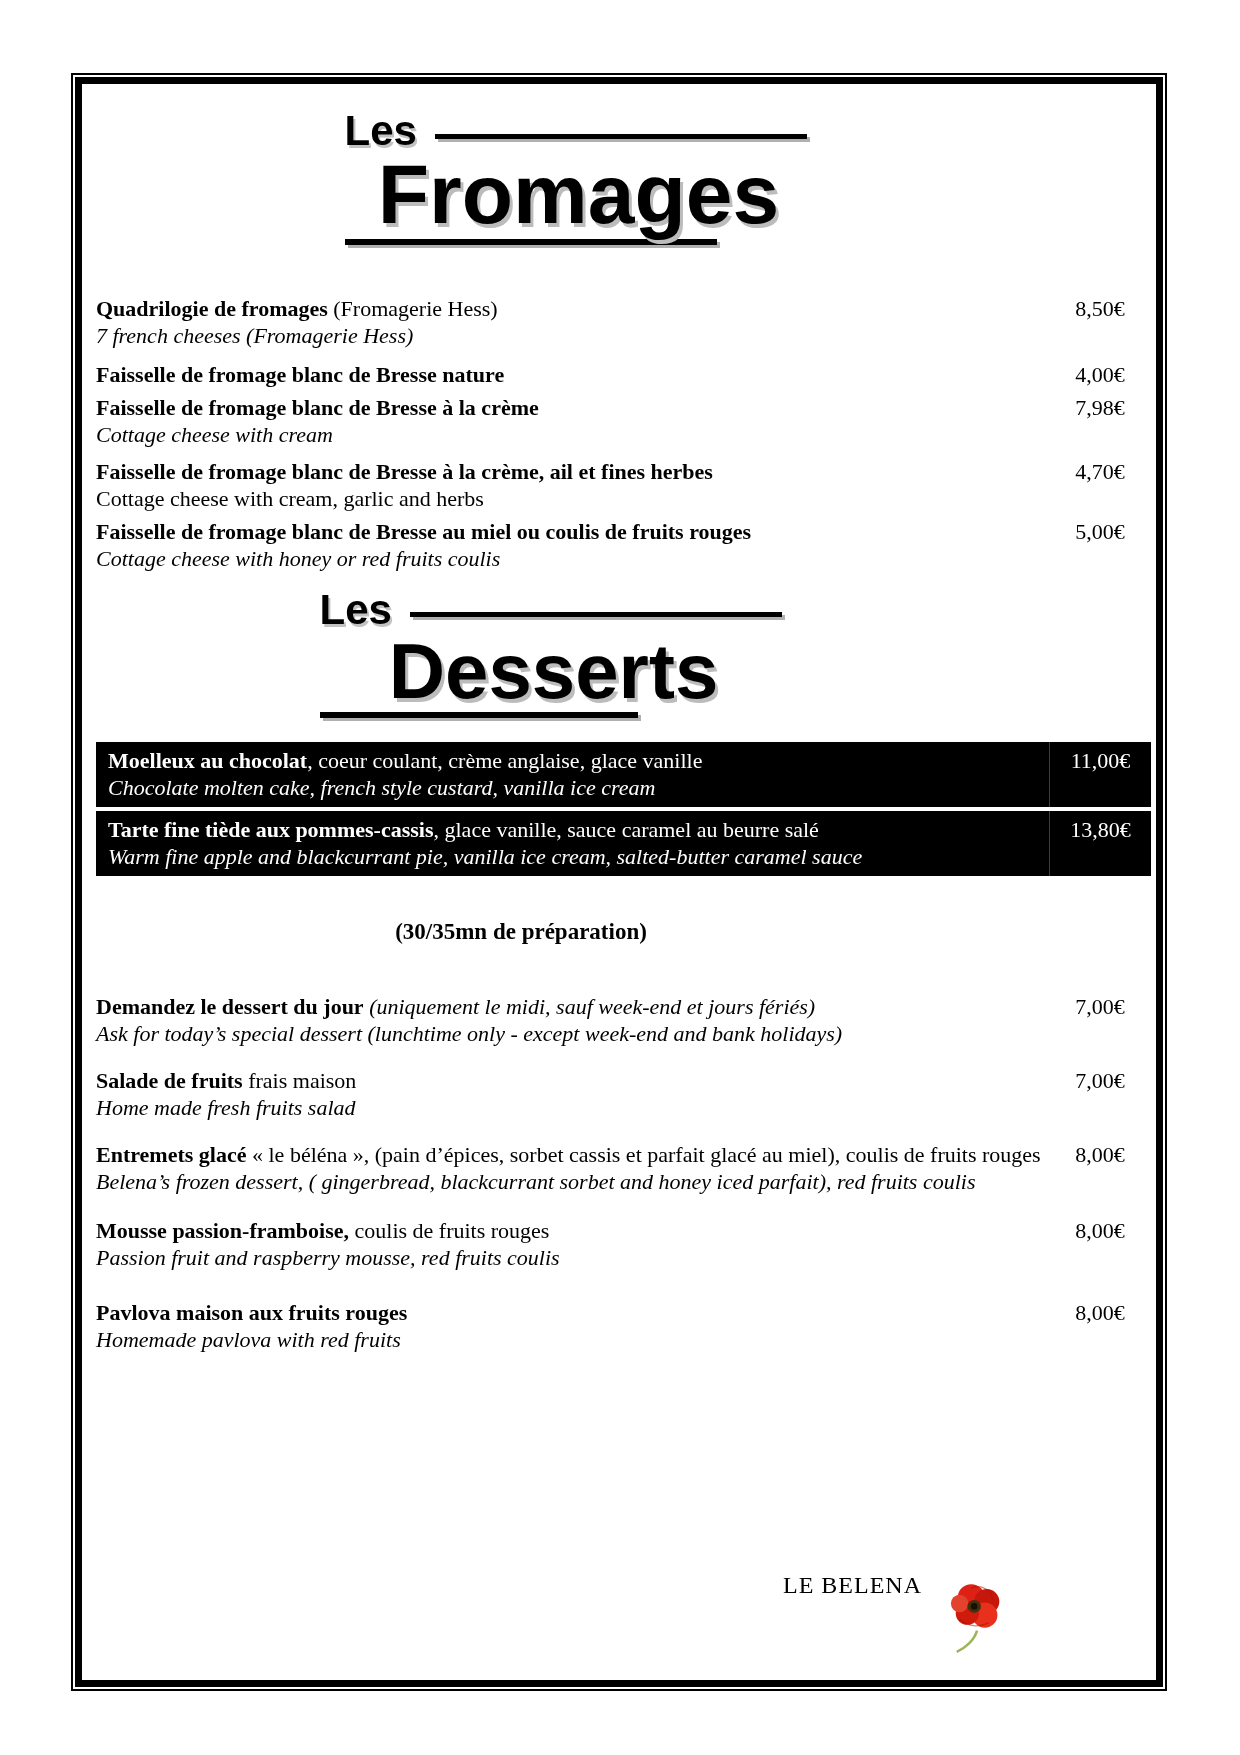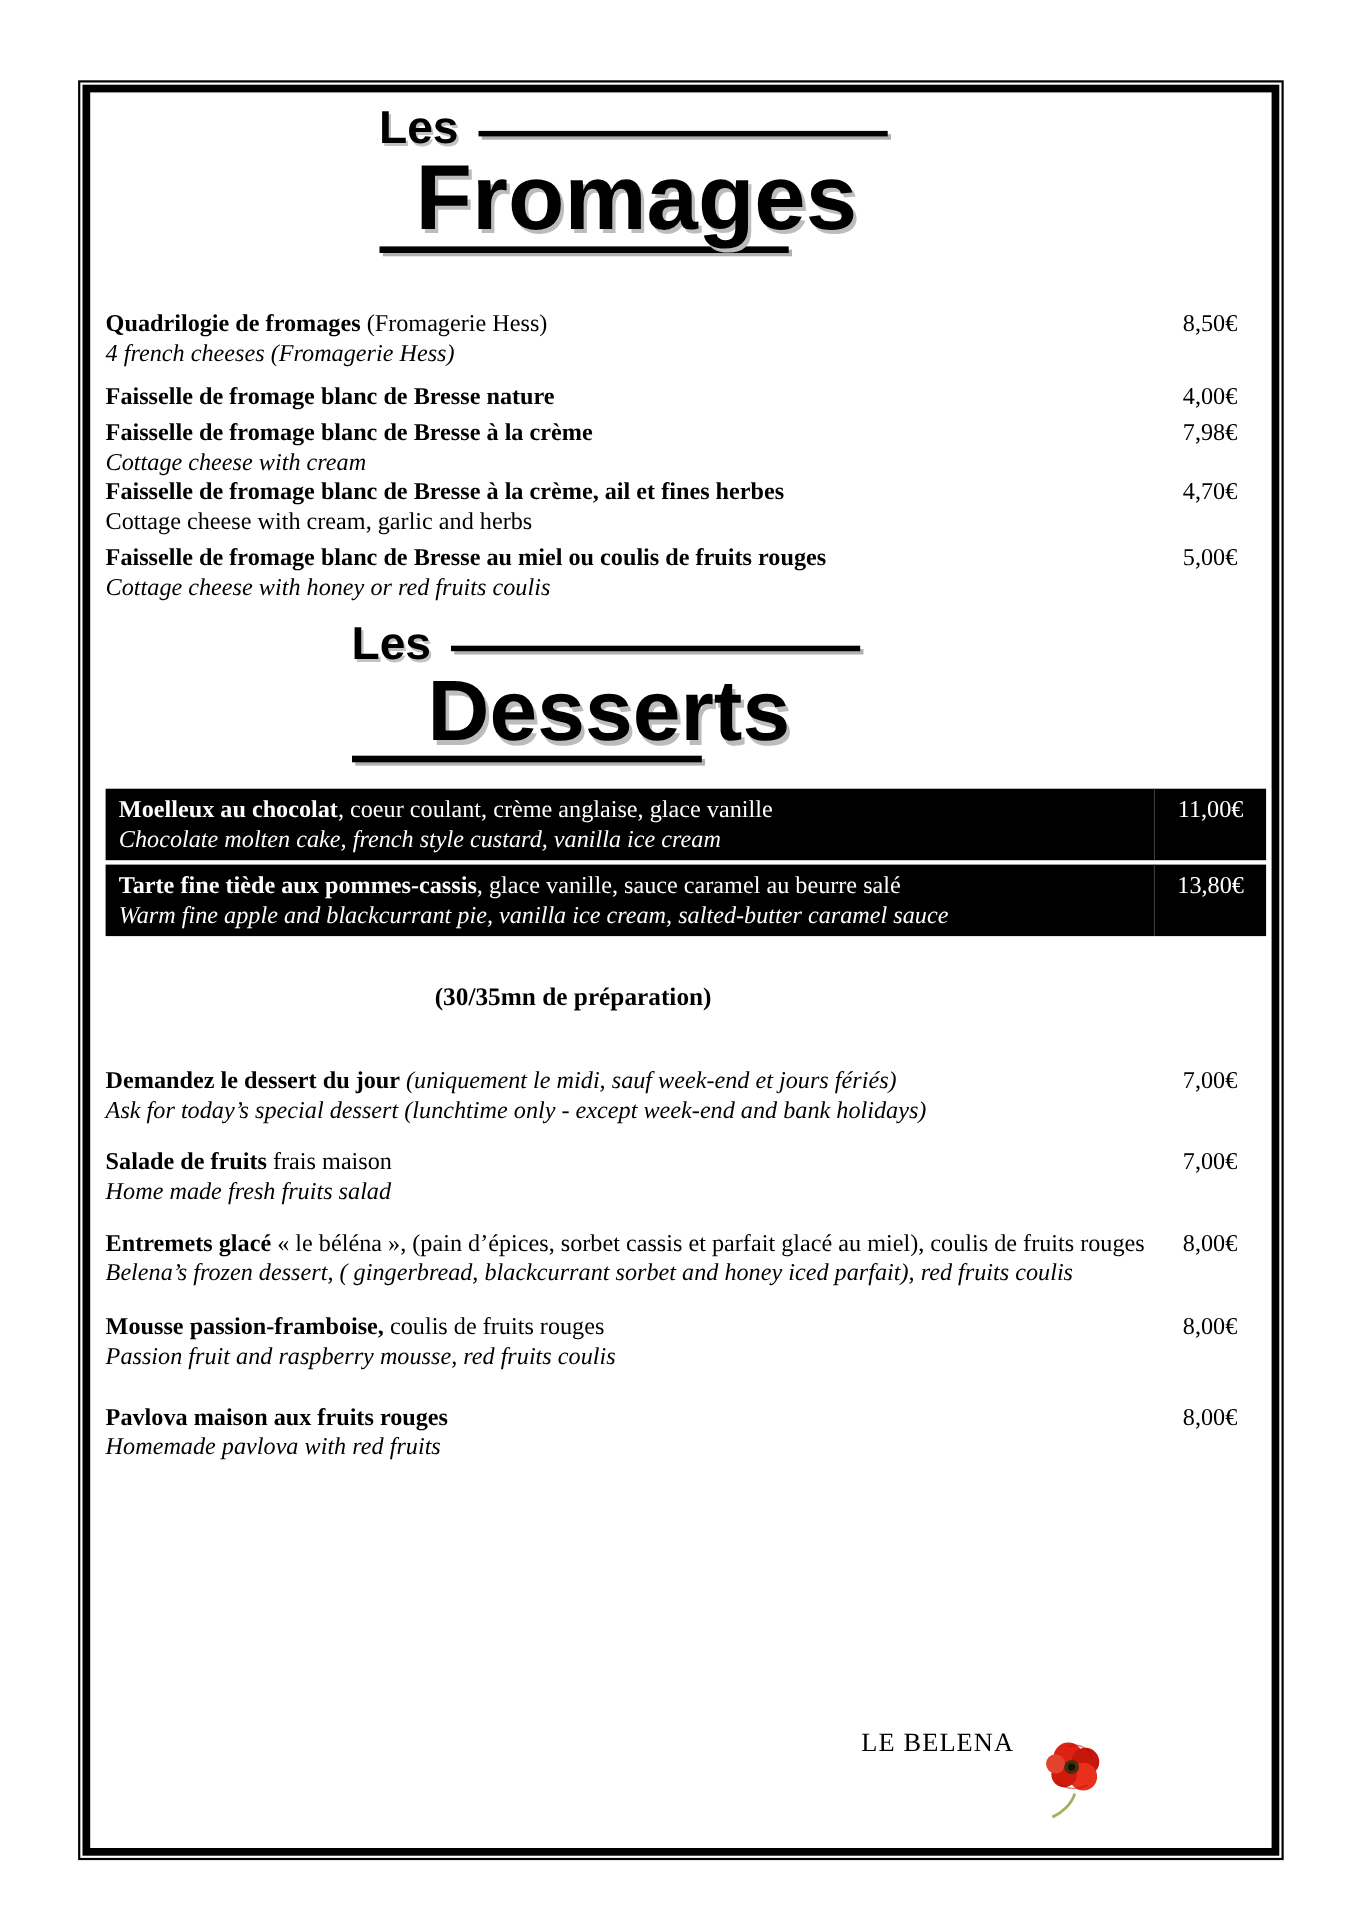--- a/index.html
+++ b/index.html
@@ -3,40 +3,40 @@
 <meta charset="utf-8">
 <style>
   html,body{margin:0;padding:0;background:#ffffff;}
   .canvas{position:relative;width:1240px;height:1755px;background:#ffffff;overflow:hidden;
           font-family:"Liberation Serif",serif;color:#000;}
   
   .frame{position:absolute;left:71px;top:73px;width:1092px;height:1614px;border:2px solid #000;}
   .frame-inner{position:absolute;inset:2px;border:7px solid #000;position:absolute;}
   .content{position:relative;width:100%;height:100%;padding:4px 5px 0 14px;box-sizing:border-box;}
   
-  .heading{width:480px;margin:0 auto;}
+  .heading{width:480px;margin:15px auto;}
   .heading.fromages{transform:translateX(-45px);padding-top:6px;}
   .heading.desserts{transform:translateX(-70px);margin-top:16px;}
   .heading-top{display:flex;align-items:center;padding-left:6px;}
   .heading-les{font-family:"Liberation Sans",sans-serif;font-weight:bold;font-size:42px;line-height:1.05;
                text-shadow:2px 3px 0 #c2c2c2;}
   .heading-rule{flex:1;height:5px;background:#000;margin-left:18px;margin-right:12px;margin-top:10px;
                 box-shadow:3px 3px 0 #b0b0b0;}
   .heading-main{font-family:"Liberation Sans",sans-serif;font-weight:bold;font-size:84px;line-height:0.95;
                 text-align:center;letter-spacing:0px;text-shadow:3px 4px 0 #bcbcbc;margin-top:2px;}
   .heading.desserts .heading-main{font-size:78px;}
   .heading-underline{height:6px;background:#000;margin:4px 0 0 6px;box-shadow:3px 3px 0 #b0b0b0;}
   .heading.fromages .heading-underline{width:372px;}
   .heading.desserts .heading-underline{width:318px;}
   
   .items{margin-top:50px;}
   #desserts-items{margin-top:45px;}
   .item{margin-bottom:6px;}
   #fromages-items .item:nth-child(1){margin-bottom:12px;}
-  #fromages-items .item:nth-child(3){margin-bottom:0;}
+  #fromages-items .item:nth-child(3){margin-bottom:10px;}
   #desserts-items .item{margin-bottom:20px;}
   #desserts-items .item:nth-child(3){margin-bottom:22px;}
   #desserts-items .item:nth-child(5){margin-top:28px;}
   .item-line{display:flex;align-items:flex-start;}
   .item-name{flex:1;font-size:22px;line-height:27px;}
   .item-name .b{font-weight:bold;}
   .item-name .r{font-weight:normal;}
   .item-name .r.italic{font-style:italic;}
   .item-price{width:102px;flex-shrink:0;text-align:center;font-size:22px;line-height:27px;}
   .item-desc{font-size:22px;line-height:27px;}
@@ -73,21 +73,21 @@
           <div class="heading-main">Fromages</div>
           <div class="heading-underline"></div>
         </div>
 
         <div class="items" id="fromages-items">
             <div class="item">
               <div class="item-line">
                 <div class="item-name"><span class="b">Quadrilogie de fromages</span><span class="r"> (Fromagerie Hess)</span></div>
                 <div class="item-price">8,50€</div>
               </div>
-              <div class="item-desc italic">4 french cheeses (Fromagerie Hess)</div>
+              <div class="item-desc italic">7 french cheeses (Fromagerie Hess)</div>
             </div>
             <div class="item">
               <div class="item-line">
                 <div class="item-name"><span class="b">Faisselle de fromage blanc de Bresse nature</span></div>
                 <div class="item-price">4,00€</div>
               </div>
             </div>
             <div class="item">
               <div class="item-line">
                 <div class="item-name"><span class="b">Faisselle de fromage blanc de Bresse à la crème</span></div>

